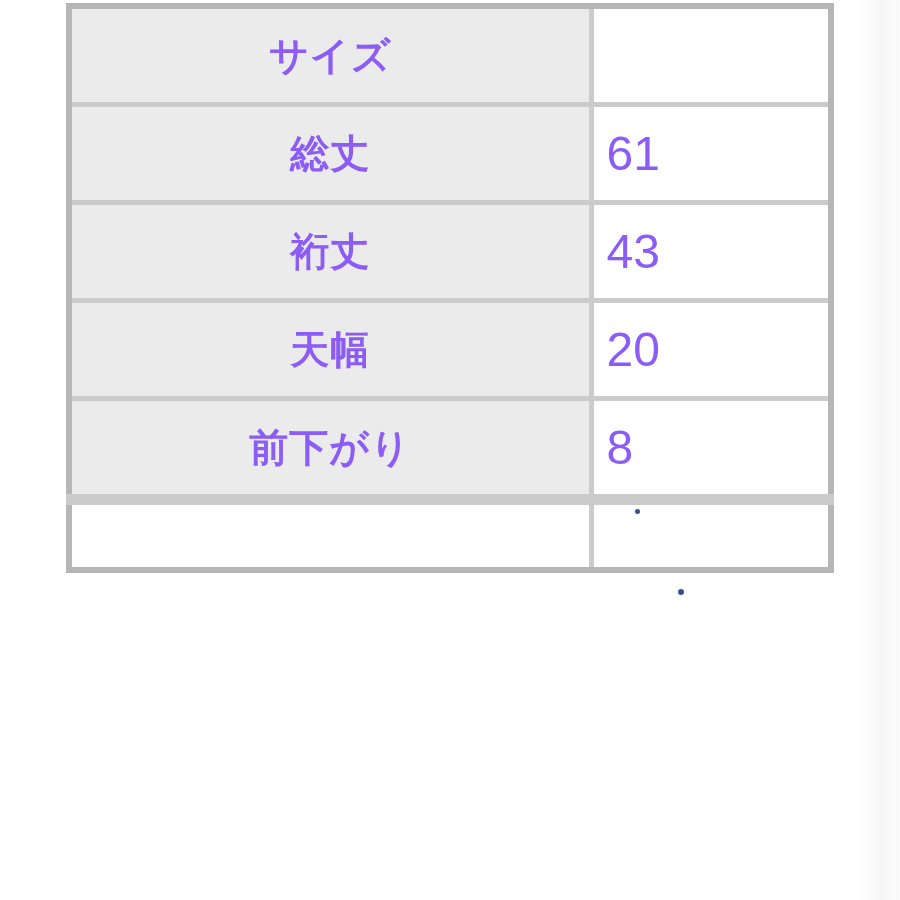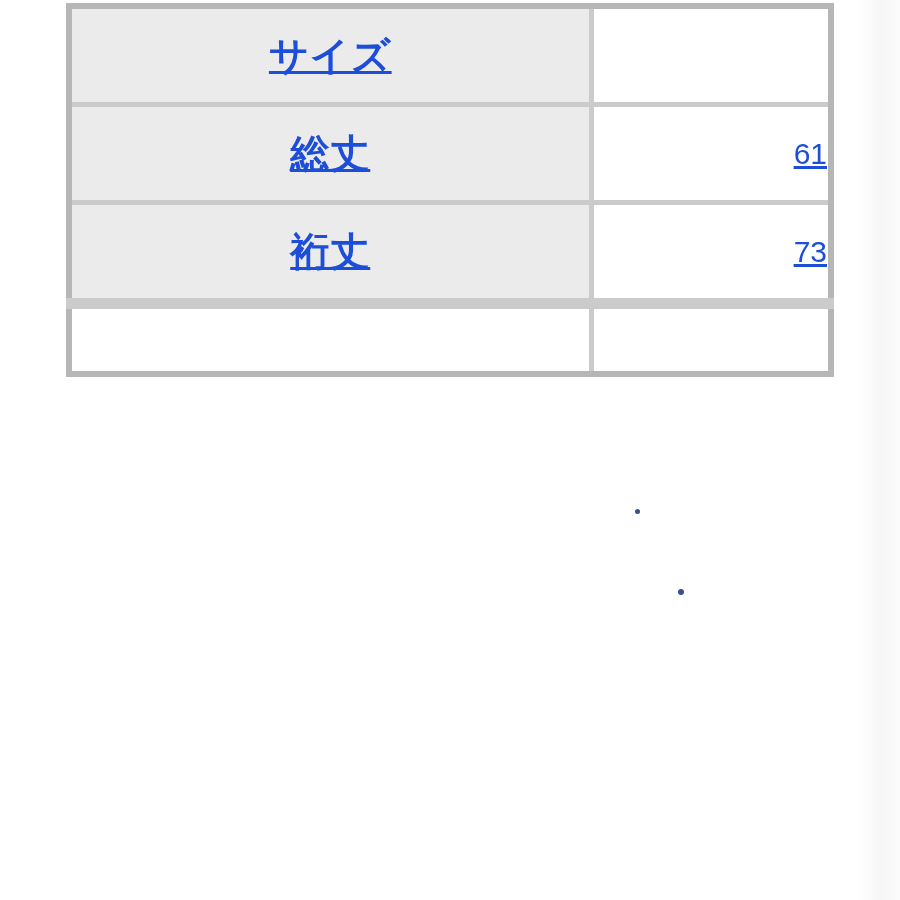--- a/index.html
+++ b/index.html
@@ -25,38 +25,37 @@
     width: 762px;
     table-layout: fixed;
     border-collapse: collapse;
     border: 6px solid #b6b6b6;
   }
   table.size-chart td,
   table.size-chart th {
     border: 5px solid #cbcbcb;
     height: 91px;
     vertical-align: middle;
-    color: #1d4ed8;
+    color: #8b5cf6;
     overflow: hidden;
-    text-decoration: underline;
   }
   col.col-label { width: 522px; }
   col.col-value { width: 240px; }
   th.label-cell {
     background: #ebebeb;
     font-size: 39px;
     font-weight: 700;
     text-align: center;
     letter-spacing: 1px;
   }
   td.value-cell {
     background: #ffffff;
-    font-size: 30px;
+    font-size: 48px;
     font-weight: 400;
-    text-align: right;
+    text-align: left;
     padding-left: 13px;
   }
   tr.partial-row td {
     border-top: 11px solid #cbcbcb;
     background: #ffffff;
     height: 60px;
   }
   .artifact-dot {
     position: absolute;
     border-radius: 50%;
@@ -91,27 +90,35 @@
       </tr>
 
       <tr>
         <th class="label-cell">総丈</th>
         <td class="value-cell">61</td>
       </tr>
 
 
       <tr>
         <th class="label-cell">裄丈</th>
-        <td class="value-cell">73</td>
+        <td class="value-cell">43</td>
       </tr>
 
 
 
 
+      <tr>
+        <th class="label-cell">天幅</th>
+        <td class="value-cell">20</td>
+      </tr>
 
+      <tr>
+        <th class="label-cell">前下がり</th>
+        <td class="value-cell">8</td>
+      </tr>
 
       <tr class="partial-row">
         <td></td>
         <td></td>
       </tr>
     </tbody>
   </table>
 
   <div class="artifact-dot dot-1"></div>
   <div class="artifact-dot dot-2"></div>

